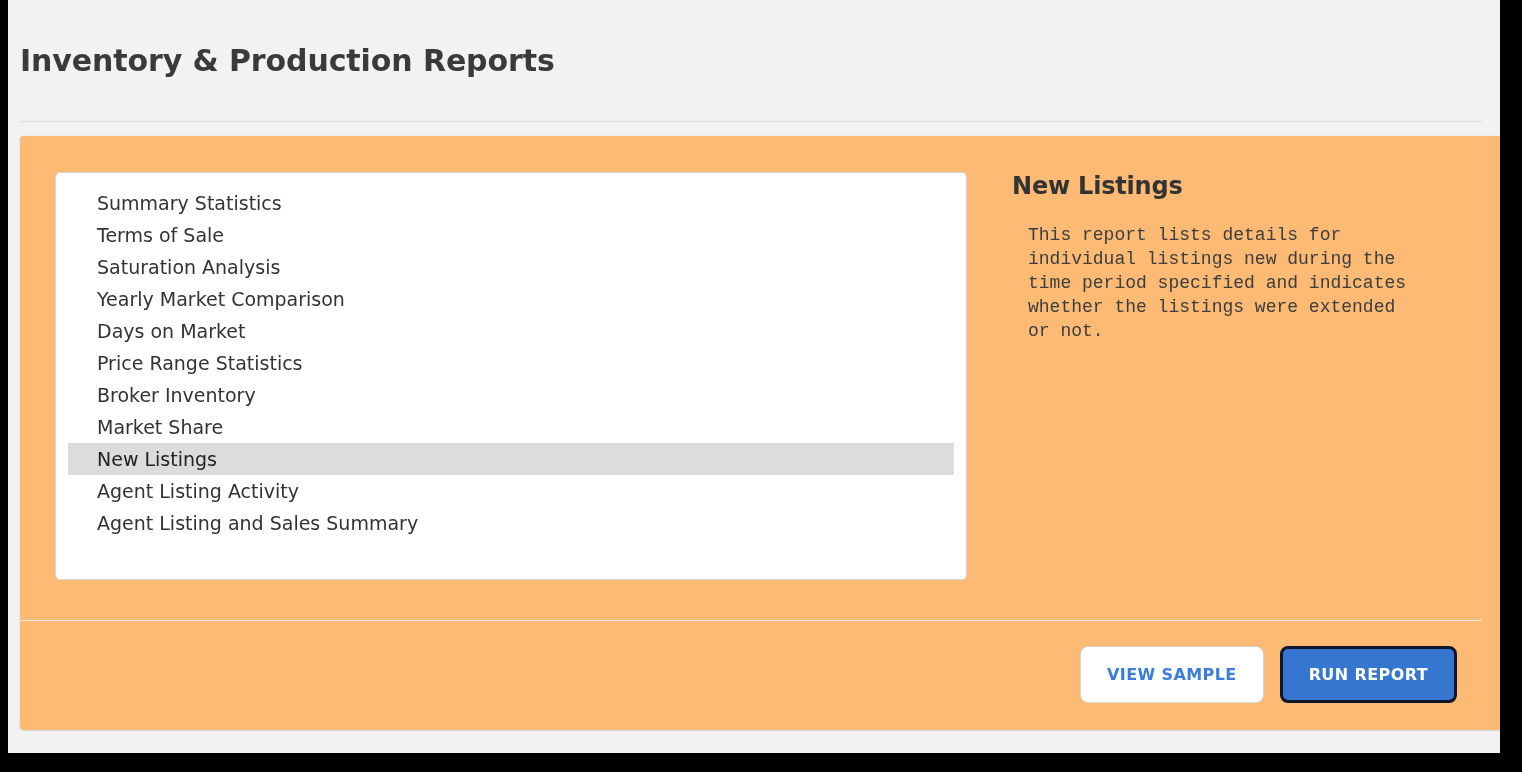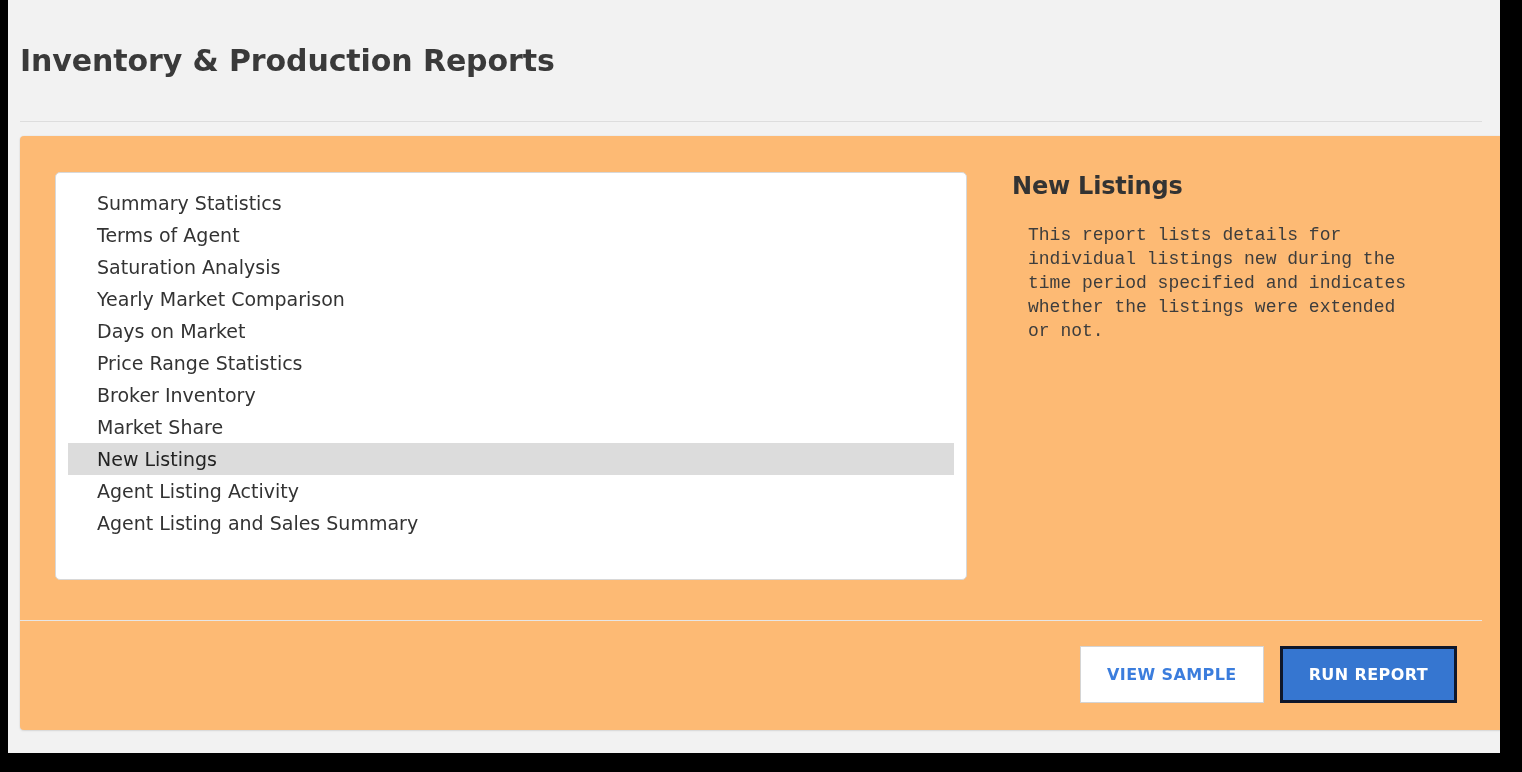--- a/index.html
+++ b/index.html
@@ -144,21 +144,21 @@
     top: 25px;
     display: flex;
     align-items: center;
     gap: 16px;
   }
   .btn {
     font-family: "DejaVu Sans", "Liberation Sans", sans-serif;
     font-size: 16px;
     font-weight: bold;
     letter-spacing: 0.4px;
-    border-radius: 0;
+    border-radius: 8px;
     height: 57px;
     padding: 0 26px;
     cursor: pointer;
     display: inline-flex;
     align-items: center;
     justify-content: center;
     white-space: nowrap;
   }
   .btn-secondary {
     background: #ffffff;
@@ -181,21 +181,21 @@
     <div class="page-title">Inventory &amp; Production Reports</div>
     <div class="header-divider"></div>
   </div>
 
   <div class="card">
 
     <div class="card-body">
 
       <div class="report-listbox">
         <div class="report-item">Summary Statistics</div>
-        <div class="report-item">Terms of Agent</div>
+        <div class="report-item">Terms of Sale</div>
         <div class="report-item">Saturation Analysis</div>
         <div class="report-item">Yearly Market Comparison</div>
         <div class="report-item">Days on Market</div>
         <div class="report-item">Price Range Statistics</div>
         <div class="report-item">Broker Inventory</div>
         <div class="report-item">Market Share</div>
         <div class="report-item selected">New Listings</div>
         <div class="report-item">Agent Listing Activity</div>
         <div class="report-item">Agent Listing and Sales Summary</div>
       </div>

